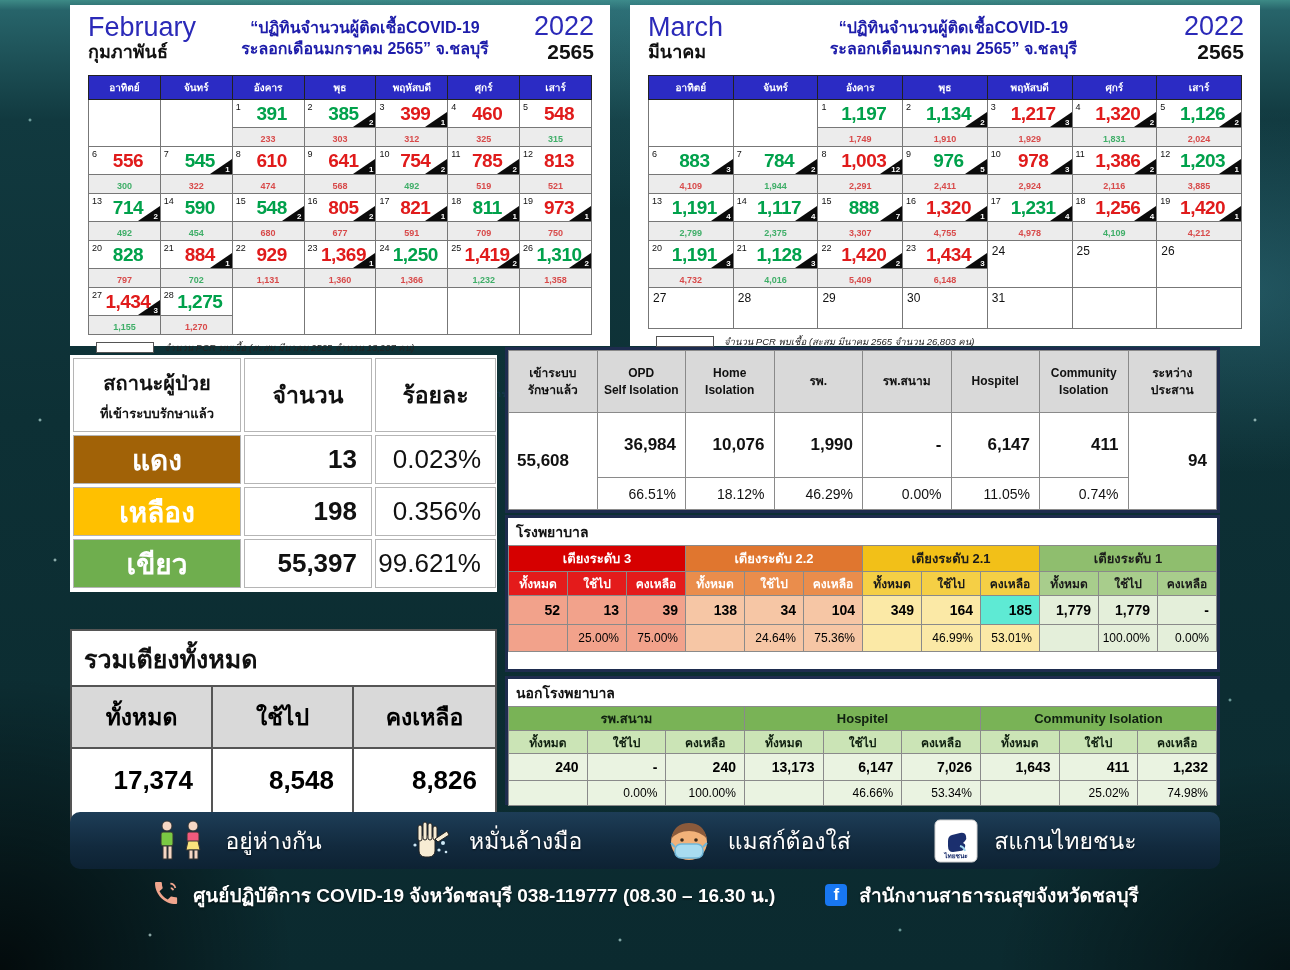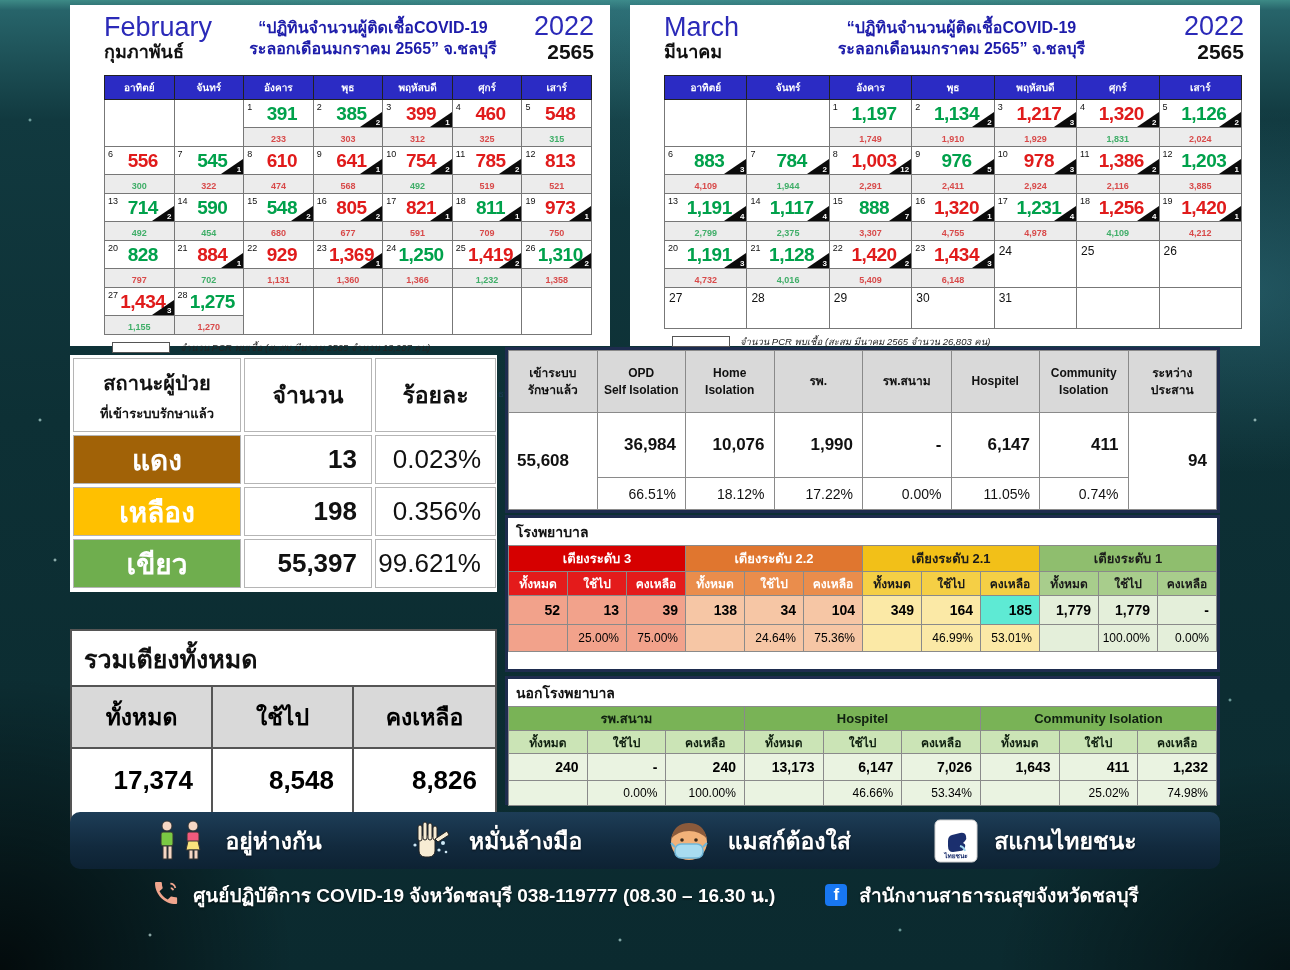--- a/index.html
+++ b/index.html
@@ -19,21 +19,21 @@
       radial-gradient(2px 2px at 150px 935px,#cfeeea,transparent),
       radial-gradient(ellipse 500px 260px at 96% 30%,rgba(70,150,170,.35),transparent 70%),
       radial-gradient(ellipse 600px 300px at 50% 0%,rgba(60,140,150,.30),transparent 70%),
       radial-gradient(ellipse 420px 420px at 0% 100%,rgba(0,0,0,.75),transparent 70%),
       radial-gradient(ellipse 420px 300px at 100% 100%,rgba(0,0,0,.55),transparent 70%),
       linear-gradient(180deg,#3d8a86 0px,#27646a 10px,#11393f 120px,#0d3035 420px,#0b2a2f 100%);
   }
   .card{position:absolute;background:#fff;box-sizing:border-box;}
 
   
-  .cal-card{padding:6px 8px 2px 24px;}
+  .cal-card{padding:6px 8px 2px 8px;}
   #feb-card{left:70px;top:5px;width:540px;height:341px;}
   #mar-card{left:630px;top:5px;width:630px;height:341px;}
   .cal-head{display:flex;align-items:flex-start;justify-content:space-between;padding:2px 8px 0 10px;height:58px;}
   .cal-month-en{font-size:27px;color:#2b2ab8;font-weight:400;line-height:28px;}
   .cal-month-th{font-size:18px;color:#111;font-weight:700;line-height:22px;}
   .cal-title{text-align:center;color:#1d1caa;font-weight:700;font-size:16px;line-height:21px;padding-top:4px;}
   .cal-year{text-align:right;line-height:26px;}
   .cal-year-en{font-size:27px;color:#2b2ab8;font-weight:400;}
   .cal-year-th{font-size:21px;color:#111;font-weight:700;}
   table.cal{border-collapse:collapse;table-layout:fixed;width:calc(100% - 20px);margin:4px 10px 0 10px;}
@@ -110,21 +110,21 @@
   #out-table th.grp{height:23px;font-size:13px;font-weight:700;text-align:center;}
   #out-table th.sub{height:23px;font-size:12px;font-weight:700;text-align:center;}
   #out-table td{font-size:14px;font-weight:700;text-align:right;padding-right:8px;height:27px;}
   #out-table td.pct{font-size:12px;font-weight:400;height:25px;}
 
   
   #banner{position:absolute;left:70px;top:812px;width:1150px;height:57px;border-radius:10px;
     background:linear-gradient(180deg,#1d3d57 0%,#122a3e 60%,#0d2233 100%);
     display:flex;align-items:center;justify-content:space-evenly;}
   .bn-item{display:flex;align-items:center;gap:16px;}
-  .bn-label{color:#fff;font-weight:700;font-size:23px;text-shadow:0 1px 2px rgba(0,0,0,.6);}
+  .bn-label{color:#fff;font-weight:400;font-size:23px;text-shadow:0 1px 2px rgba(0,0,0,.6);}
   .bn-ic{height:44px;display:flex;align-items:center;}
 
   
   #footer{position:absolute;left:0;top:878px;width:1290px;display:flex;align-items:center;justify-content:center;gap:12px;}
   .ft-text{color:#fff;font-weight:700;font-size:19px;text-shadow:0 1px 2px rgba(0,0,0,.7);}
   .fb-sq{width:22px;height:22px;border-radius:4px;background:#1877f2;color:#fff;font-weight:700;font-size:17px;text-align:center;line-height:22px;flex:none;}
 </style>
 </head>
 <body>
 
@@ -442,21 +442,21 @@
           <td>10,076</td>
           <td>1,990</td>
           <td>-</td>
           <td>6,147</td>
           <td>411</td>
           <td rowspan="2">94</td>
         </tr>
         <tr>
           <td class="pct">66.51%</td>
           <td class="pct">18.12%</td>
-          <td class="pct">17.22%</td>
+          <td class="pct">46.29%</td>
           <td class="pct">0.00%</td>
           <td class="pct">11.05%</td>
           <td class="pct">0.74%</td>
         </tr>
       </tbody>
     </table>
 </div>
 
 <div class="card" id="hosp-card">
   <div class="rt-title">โรงพยาบาล</div>

